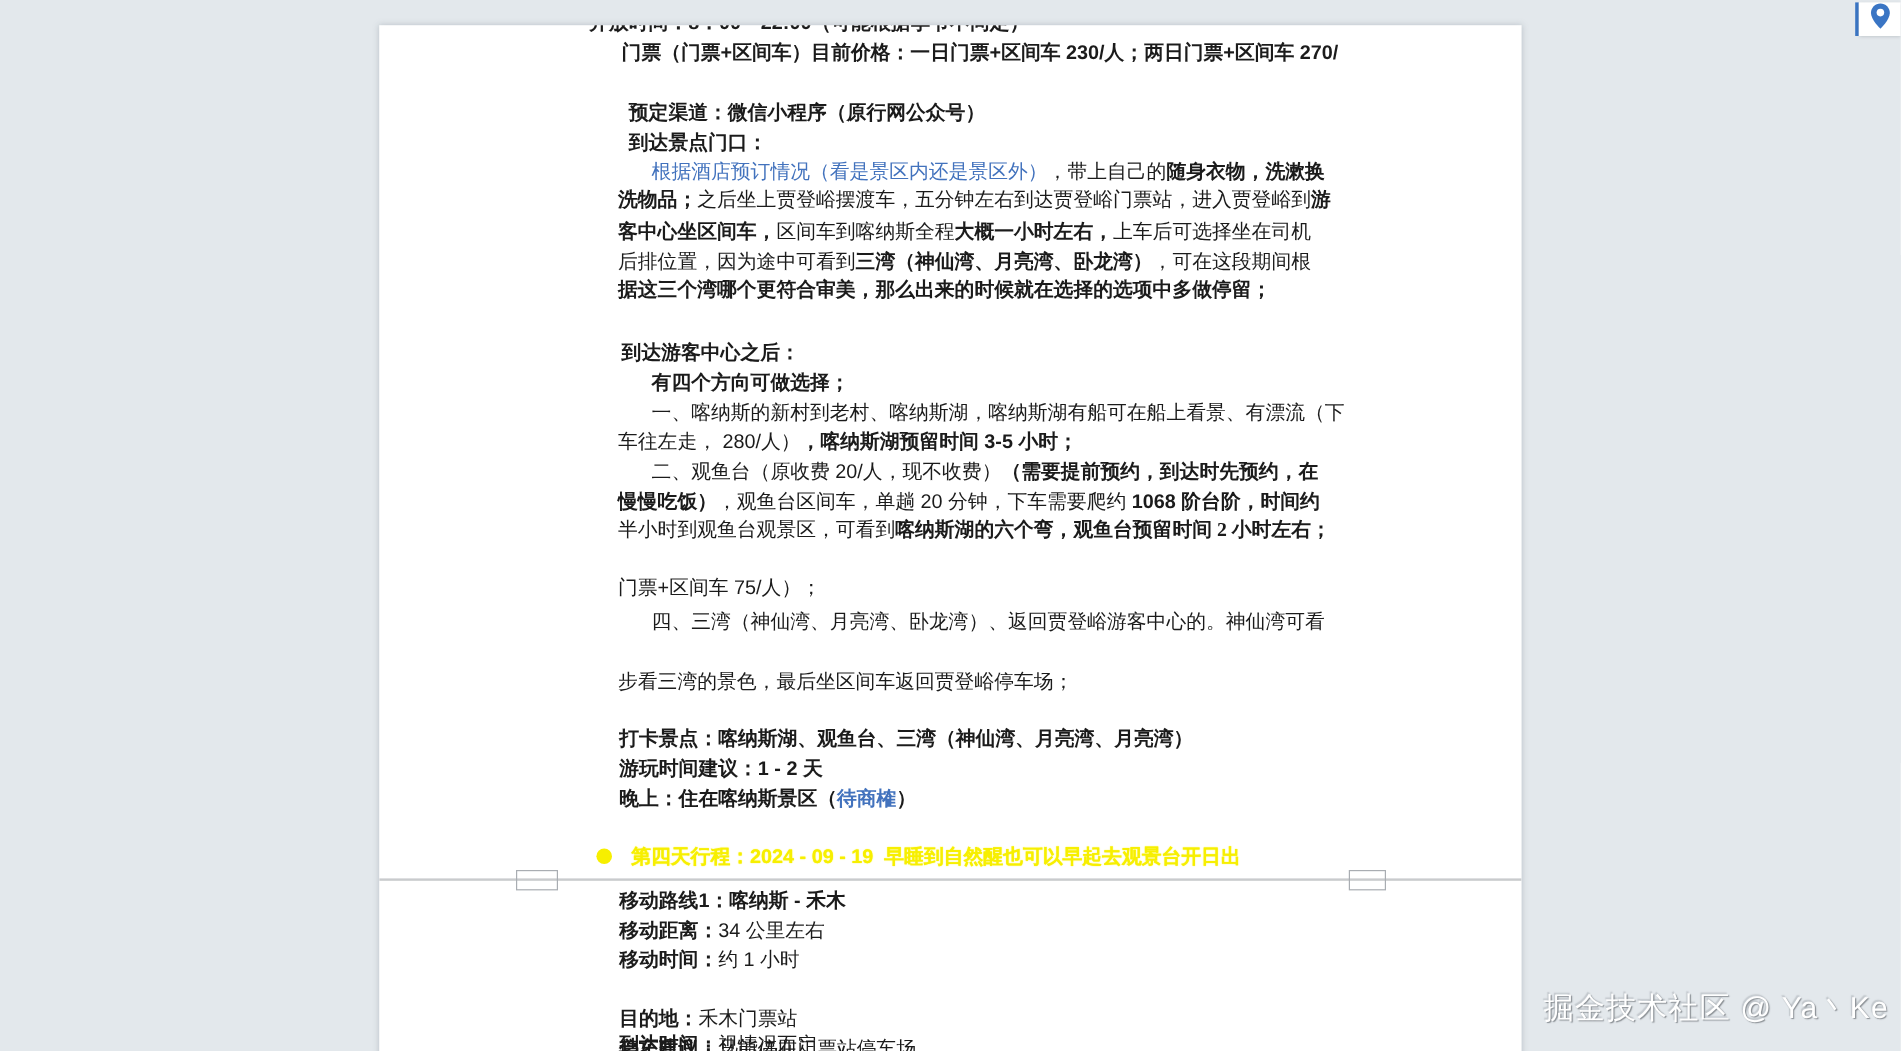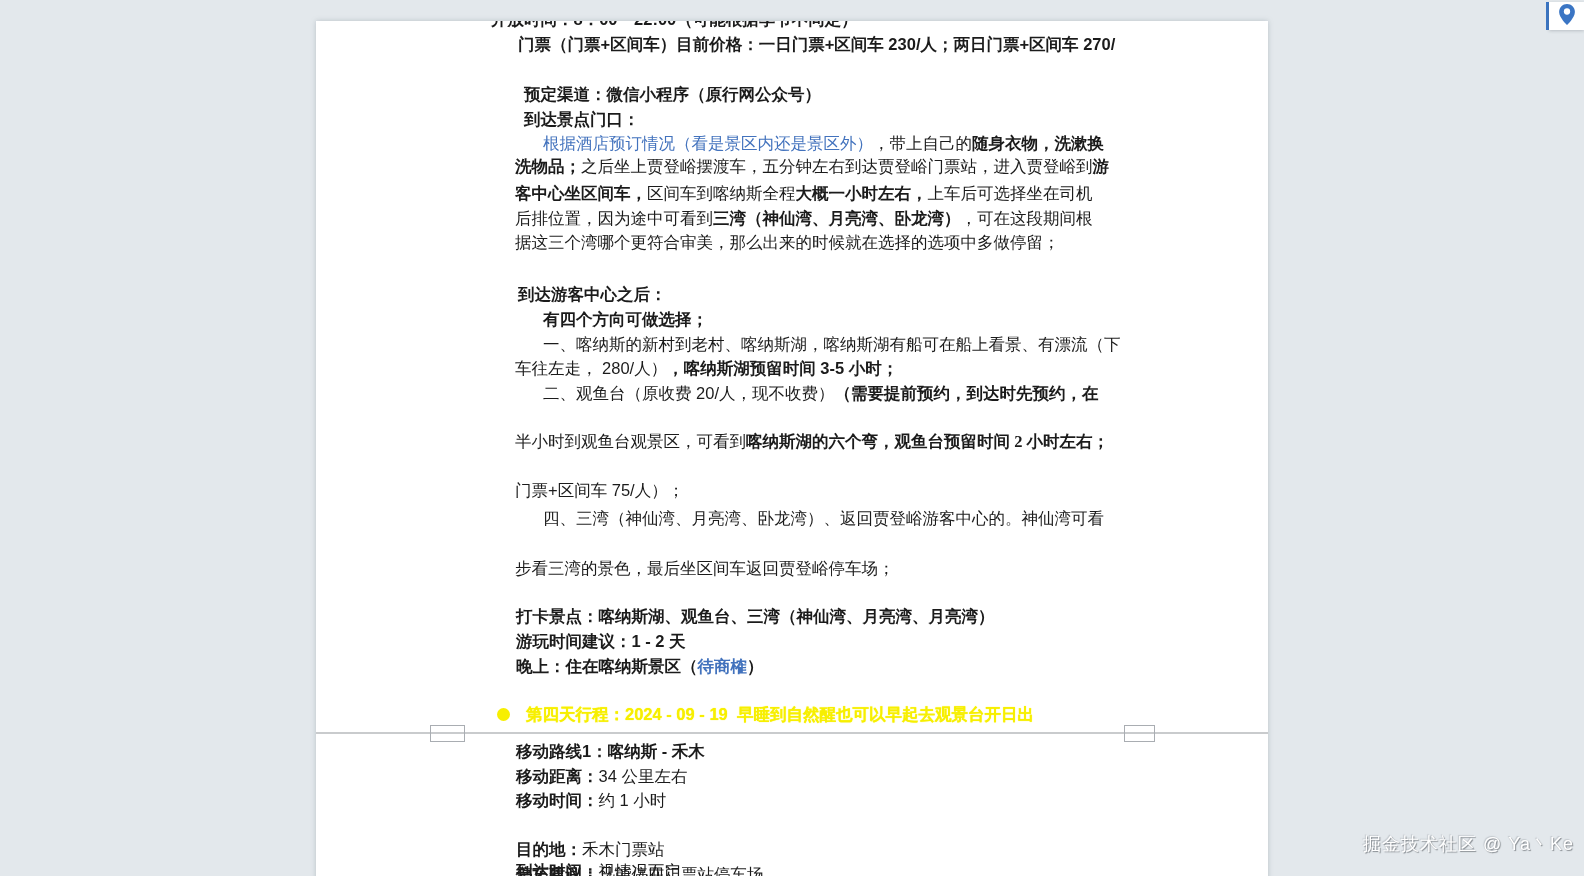--- a/index.html
+++ b/index.html
@@ -39,46 +39,47 @@
   .pin-btn{
     position:absolute;left:1546px;top:2px;height:28px;display:flex;cursor:pointer;
   }
   .pin-bar{width:3px;background:var(--accent,#3a75c4);}
   .pin-box{
     width:35px;background:#fff;display:flex;align-items:center;justify-content:center;
     box-shadow:0 1px 3px rgba(90,100,110,.3);
   }
   .watermark{
     position:absolute;right:10px;bottom:20px;
-    font-size:18px;letter-spacing:1px;color:#ffffff;
+    font-size:25px;letter-spacing:1px;color:#ffffff;
     text-shadow:1px 1px 1px #868b90,-1px -1px 1px #c2c7cc;
   }
 </style>
 </head>
 <body>
 
 <div class="page">
 
   <div class="page-divider-line"></div>
   <div class="pb-box left"></div>
   <div class="pb-box right"></div>
 <div class="line" style="top: -12px; left: 175px;"><span class="b ">开放时间：8：00—22:00（可能根据季节不同定）</span></div>
     <div class="line" style="top: 13px; left: 202px;"><span class="b ">门票（门票+区间车）目前价格：一日门票+区间车 230/人；两日门票+区间车 270/</span></div>
     <div class="line" style="top: 63px; left: 208px;"><span class="b ">预定渠道：微信小程序（原行网公众号）</span></div>
     <div class="line" style="top: 88px; left: 208px;"><span class="b ">到达景点门口：</span></div>
     <div class="line" style="top: 112px; left: 227px;"><span class="blue">根据酒店预订情况（看是景区内还是景区外）</span><span class="">，带上自己的</span><span class="b ">随身衣物，洗漱换</span></div>
     <div class="line" style="top: 137px; left: 199px; font-family: Liberation Mono, monospace;"><span class="b ">洗物品；</span><span class="">之后坐上贾登峪摆渡车，五分钟左右到达贾登峪门票站，进入贾登峪到</span><span class="b ">游</span></div>
     <div class="line" style="top: 162px; left: 199px;"><span class="b ">客中心坐区间车，</span><span class="">区间车到喀纳斯全程</span><span class="b ">大概一小时左右，</span><span class="">上车后可选择坐在司机</span></div>
     <div class="line" style="top: 187px; left: 199px;"><span class="">后排位置，因为途中可看到</span><span class="b ">三湾（神仙湾、月亮湾、卧龙湾）</span><span class="">，可在这段期间根</span></div>
-    <div class="line" style="top: 211px; left: 199px;"><span class="">据这三个湾哪个更符合审美，那么出来的时候就在选择的选项中多做停留；</span></div>
+    <div class="line" style="top: 211px; left: 199px; font-weight: bold;"><span class="">据这三个湾哪个更符合审美，那么出来的时候就在选择的选项中多做停留；</span></div>
     <div class="line" style="top: 263px; left: 202px;"><span class="b ">到达游客中心之后：</span></div>
     <div class="line" style="top: 288px; left: 227px;"><span class="b ">有四个方向可做选择；</span></div>
     <div class="line" style="top: 313px; left: 227px;"><span class="">一、喀纳斯的新村到老村、喀纳斯湖，喀纳斯湖有船可在船上看景、有漂流（下</span></div>
     <div class="line" style="top: 337px; left: 199px;"><span class="">车往左走， 280/人）</span><span class="b ">，喀纳斯湖预留时间 3-5 小时；</span></div>
     <div class="line" style="top: 362px; left: 227px;"><span class="">二、观鱼台（原收费 20/人，现不收费）</span><span class="b ">（需要提前预约，到达时先预约，在</span></div>
+    <div class="line" style="top: 387px; left: 199px;"><span class="b ">慢慢吃饭）</span><span class="">，观鱼台区间车，单趟 20 分钟，下车需要爬约 </span><span class="b ">1068 阶台阶，时间约</span></div>
     <div class="line" style="top: 411px; left: 199px; font-family: Liberation Serif, serif;"><span class="">半小时到观鱼台观景区，可看到</span><span class="b ">喀纳斯湖的六个弯，观鱼台预留时间 2 小时左右；</span></div>
     <div class="line" style="top: 459px; left: 199px;"><span class="">门票+区间车 75/人）；</span></div>
     <div class="line" style="top: 487px; left: 227px;"><span class="">四、三湾（神仙湾、月亮湾、卧龙湾）、返回贾登峪游客中心的。神仙湾可看</span></div>
     <div class="line" style="top: 537px; left: 199px;"><span class="">步看三湾的景色，最后坐区间车返回贾登峪停车场；</span></div>
     <div class="line" style="top: 585px; left: 200px;"><span class="b ">打卡景点：喀纳斯湖、观鱼台、三湾（神仙湾、月亮湾、月亮湾）</span></div>
     <div class="line" style="top: 610px; left: 200px;"><span class="b ">游玩时间建议：1 - 2 天</span></div>
     <div class="line" style="top: 635px; left: 200px;"><span class="b ">晚上：住在喀纳斯景区（</span><span class="b blue">待商榷</span><span class="b ">）</span></div>
     <div class="line" style="top: 683px; left: 181px;"><span class="bullet-dot"></span><span class="b yellow">第四天行程：2024 - 09 - 19  早睡到自然醒也可以早起去观景台开日出</span></div>
     <div class="line" style="top: 720px; left: 200px;"><span class="b ">移动路线1：喀纳斯 - 禾木</span></div>
     <div class="line" style="top: 745px; left: 200px;"><span class="b ">移动距离：</span><span class="">34 公里左右</span></div>

